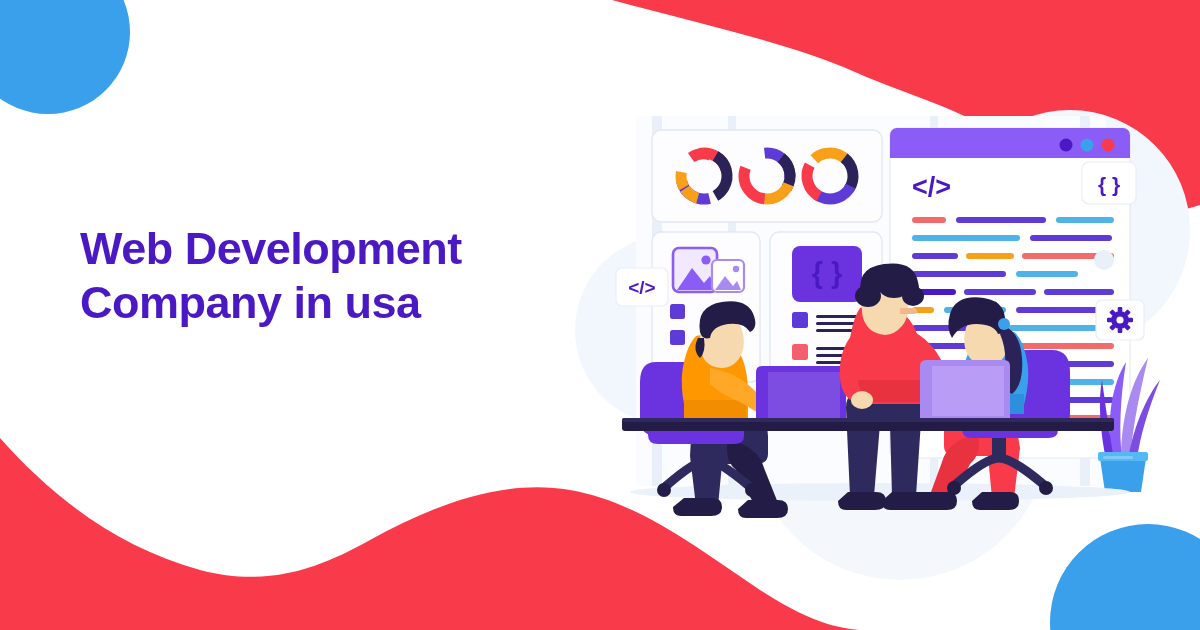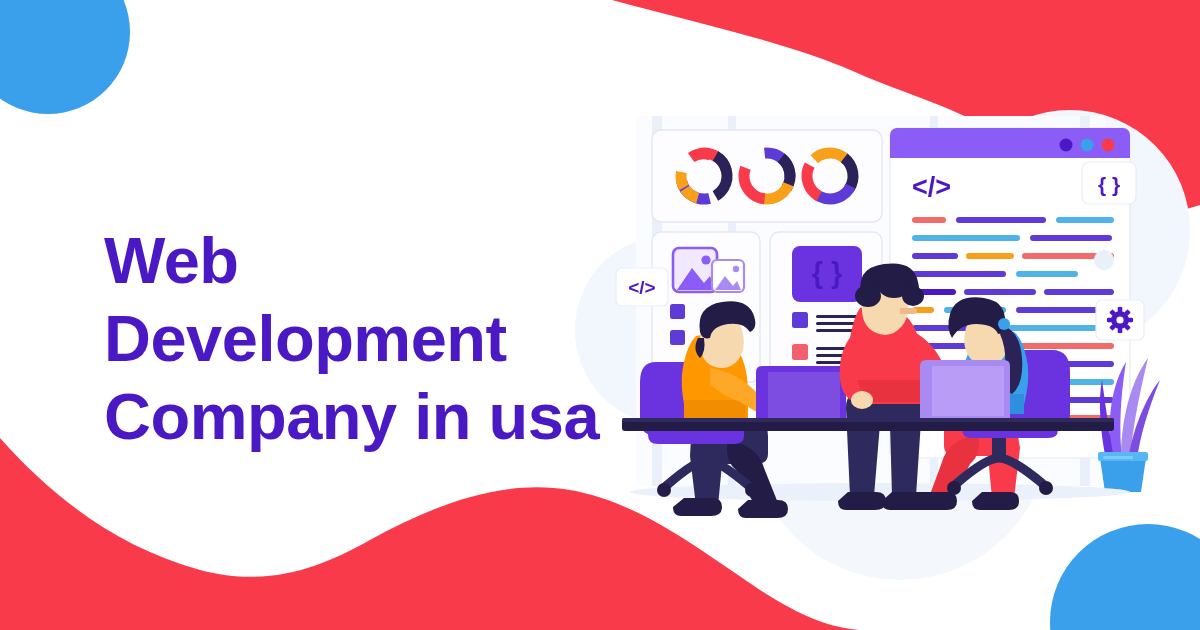--- a/index.html
+++ b/index.html
@@ -21,26 +21,25 @@
   .bg-layer svg { display:block; width:1200px; height:630px; }
 
   
   .headline-block {
     position:absolute;
     left:80px; top:222px;
     width:560px;
   }
   .headline {
     color:#4B19C4;
-    font-size:65px;
+    font-size:45px;
     line-height:1.20;
     font-weight:700;
     letter-spacing:-0.5px;
     white-space:pre-line;
-    margin-left:24px;
   }
   
   .illustration {
     position:absolute;
     left:600px; top:100px;
     width:560px; height:430px;
   }
   .illustration svg { display:block; width:560px; height:430px; overflow:visible; }
   .code-glyph {
     font-family:"Liberation Sans", sans-serif;

